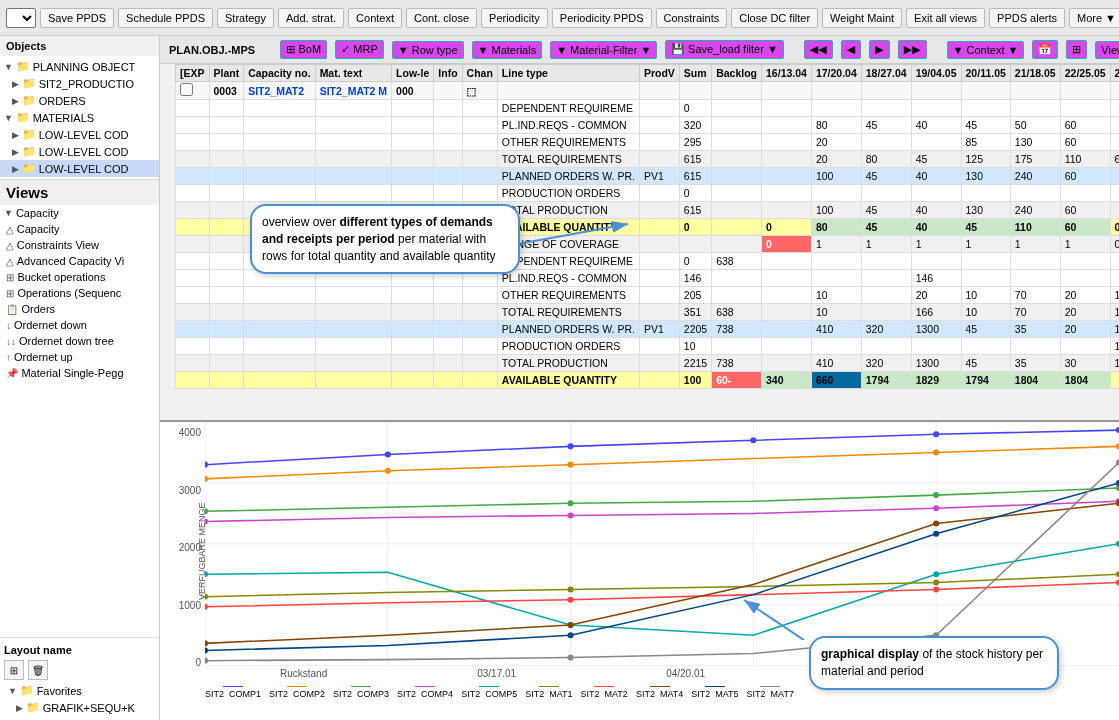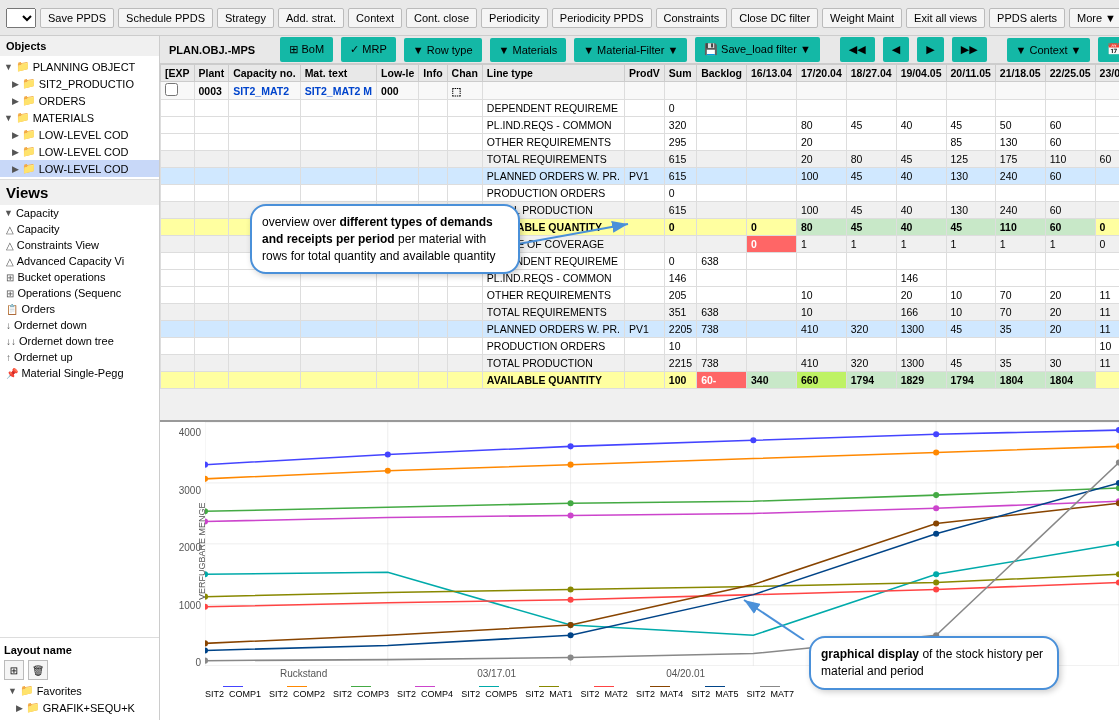--- a/index.html
+++ b/index.html
@@ -47,21 +47,21 @@
 
     
     .content-area { flex: 1; display: flex; flex-direction: column; overflow: hidden; }
 
     
     .second-toolbar {
       display: flex; align-items: center; background: #e8e8e8; border-bottom: 1px solid #ccc;
       padding: 2px 4px; gap: 8px; height: 28px; flex-wrap: nowrap; overflow: hidden;
     }
     .tb2-btn {
-      font-size: 11px; padding: 2px 5px; background: #14b8a6; border: 4px solid #14b8a6;
+      font-size: 11px; padding: 2px 5px; background: #d946ef; border: 1px solid #14b8a6;
       cursor: pointer; white-space: nowrap; border-radius: 2px; display: flex; align-items: center; gap: 2px;
     }
     .tb2-separator { width: 1px; background: #bbb; height: 20px; margin: 0 2px; }
 
     table.main-table {
       border-collapse: collapse; font-size: 10.5px; white-space: nowrap;
       background: #fff;
     }
     table.main-table th {
       background: #e8e8e8; border: 1px solid #ccc; padding: 2px 4px;
@@ -284,21 +284,21 @@
       <button class="tb2-btn">▶▶</button>
       <div class="tb2-separator"></div>
       <button class="tb2-btn">▼ Context ▼</button>
       <button class="tb2-btn">📅</button>
       <button class="tb2-btn">⊞</button>
       <button class="tb2-btn">View ▼</button>
     </div>
 
     <div style="display:flex; flex-direction:column; flex:1; overflow:hidden; position:relative;">
 
-      <div style="flex:1; overflow:auto; position:relative;">
+      <div style="flex:1; overflow:auto; position:relative;margin-left:15px;">
         <table class="main-table">
           <thead>
             <tr>
               <th style="min-width:20px;">[EXP</th>
               <th>Plant</th>
               <th>Capacity no.</th>
               <th>Mat. text</th>
               <th>Low-le</th>
               <th>Info</th>
               <th>Chan</th>
@@ -680,21 +680,21 @@
                 <td></td>
                 <td></td>
                 <td></td>
                 <td></td>
                 <td></td>
                 <td style="font-weight: bold;">AVAILABLE QUANTITY</td>
                 <td></td>
                 <td>100</td>
                 <td class="cell-red">60-</td>
                 <td style="background: rgb(200, 232, 200);">340</td>
-                <td style="background: #bef264;">660</td>
+                <td style="background: #0369a1;">660</td>
                 <td style="background: rgb(200, 232, 200);">1794</td>
                 <td style="background: rgb(200, 232, 200);">1829</td>
                 <td style="background: rgb(200, 232, 200);">1794</td>
                 <td style="background: rgb(200, 232, 200);">1804</td>
                 <td style="background: rgb(200, 232, 200);">1804</td>
                 <td></td>
               </tr>
             </tbody>
         </table>
       </div>

